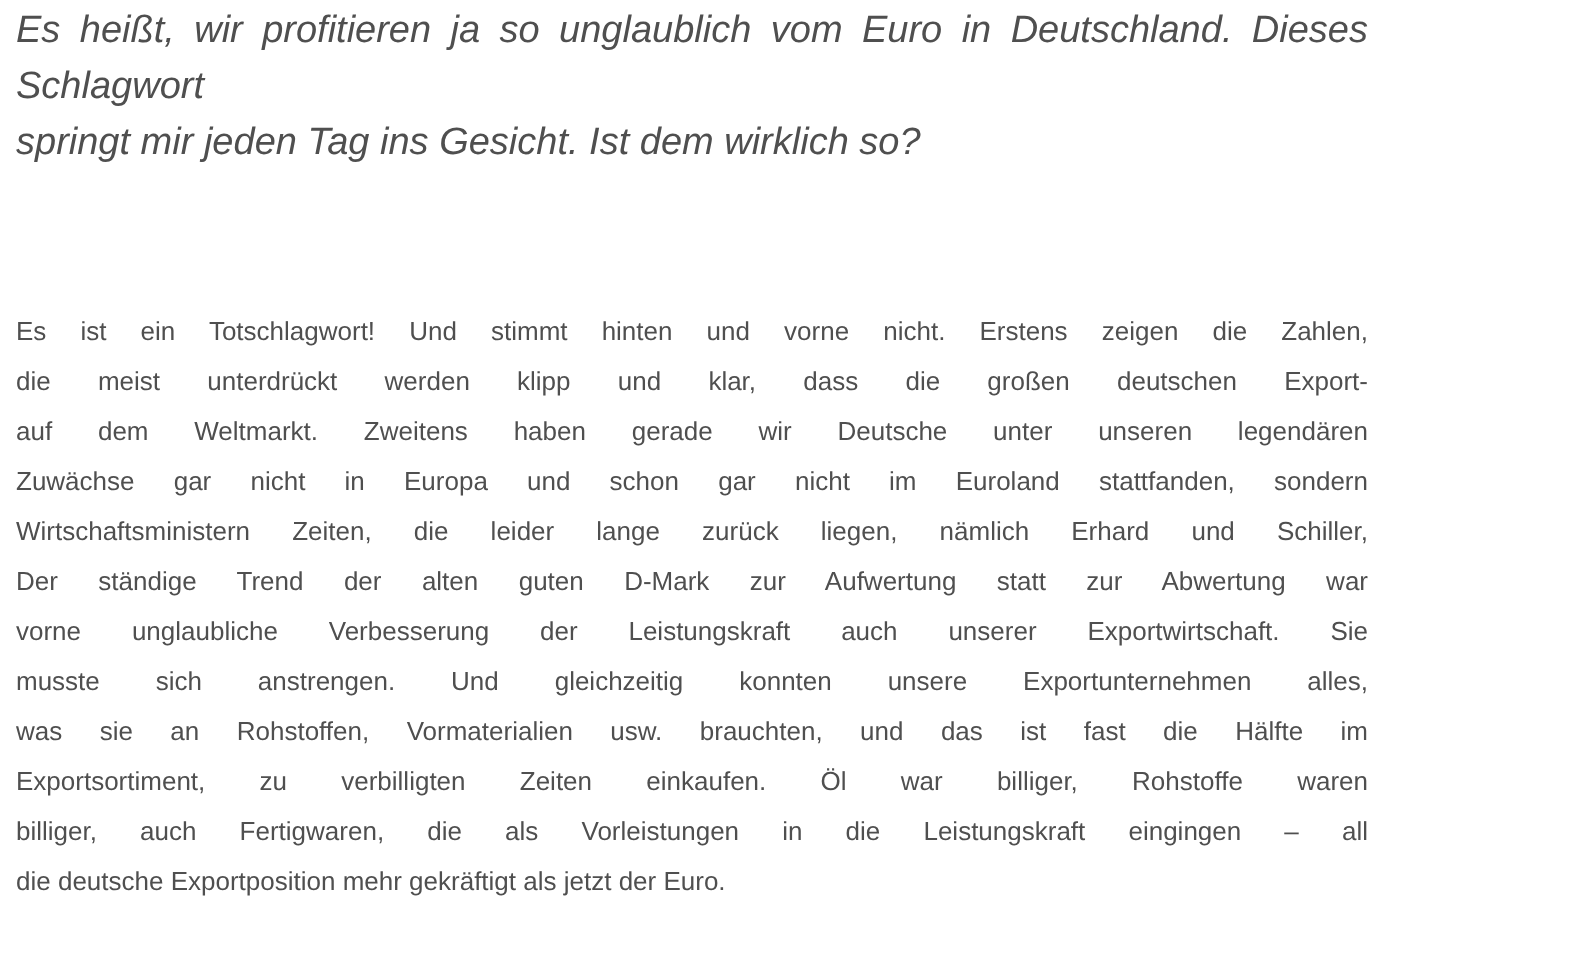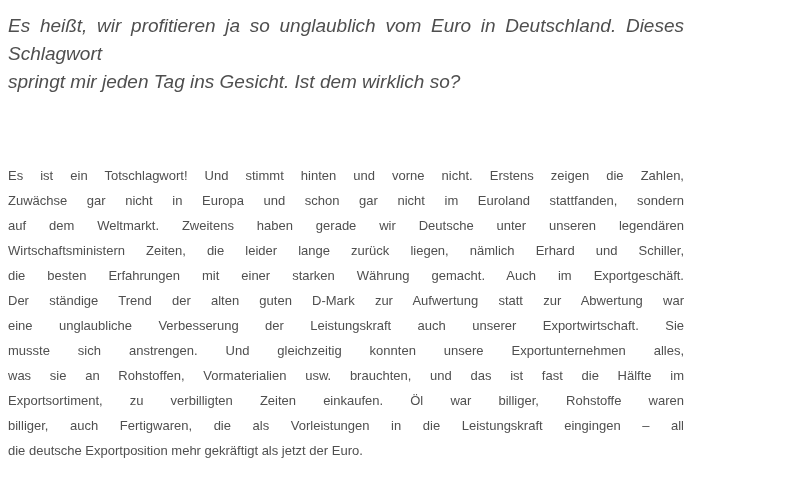--- a/index.html
+++ b/index.html
@@ -10,21 +10,21 @@
     width: 792px;
     height: 485px;
     background: #ffffff;
     overflow: hidden;
     font-family: "Liberation Sans", sans-serif;
   }
   .page {
     box-sizing: border-box;
     width: 692px;
     height: 485px;
-    padding: 12px 8px 0 8px;
+    padding: 2px 8px 0 8px;
   }
   .question {
     font-style: italic;
     font-size: 19px;
     line-height: 28px;
     color: #4f4f4f;
     margin: 0;
   }
   .answer {
     font-size: 13px;
@@ -48,26 +48,26 @@
 
 <div class="page">
 
   <div class="question">
     <span class="jline">Es heißt, wir profitieren ja so unglaublich vom Euro in Deutschland. Dieses Schlagwort</span>
     <span class="jline jlast">springt mir jeden Tag ins Gesicht. Ist dem wirklich so?</span>
   </div>
 
   <div class="answer">
     <span class="jline">Es ist ein Totschlagwort! Und stimmt hinten und vorne nicht. Erstens zeigen die Zahlen,</span>
+    <span class="jline">die meist unterdrückt werden klipp und klar, dass die großen deutschen Export-</span>
+    <span class="jline">auf dem Weltmarkt. Zweitens haben gerade wir Deutsche unter unseren legendären</span>
     <span class="jline">Zuwächse gar nicht in Europa und schon gar nicht im Euroland stattfanden, sondern</span>
-    <span class="jline">auf dem Weltmarkt. Zweitens haben gerade wir Deutsche unter unseren legendären</span>
     <span class="jline">Wirtschaftsministern Zeiten, die leider lange zurück liegen, nämlich Erhard und Schiller,</span>
-    <span class="jline">die besten Erfahrungen mit einer starken Währung gemacht. Auch im Exportgeschäft.</span>
     <span class="jline">Der ständige Trend der alten guten D-Mark zur Aufwertung statt zur Abwertung war</span>
-    <span class="jline">eine unglaubliche Verbesserung der Leistungskraft auch unserer Exportwirtschaft. Sie</span>
+    <span class="jline">vorne unglaubliche Verbesserung der Leistungskraft auch unserer Exportwirtschaft. Sie</span>
     <span class="jline">musste sich anstrengen. Und gleichzeitig konnten unsere Exportunternehmen alles,</span>
     <span class="jline">was sie an Rohstoffen, Vormaterialien usw. brauchten, und das ist fast die Hälfte im</span>
     <span class="jline">Exportsortiment, zu verbilligten Zeiten einkaufen. Öl war billiger, Rohstoffe waren</span>
     <span class="jline">billiger, auch Fertigwaren, die als  Vorleistungen in die Leistungskraft eingingen – all</span>
     <span class="jline jlast">die deutsche Exportposition mehr gekräftigt als jetzt der Euro.</span>
   </div>
 
 </div>
 
 </body></html>

